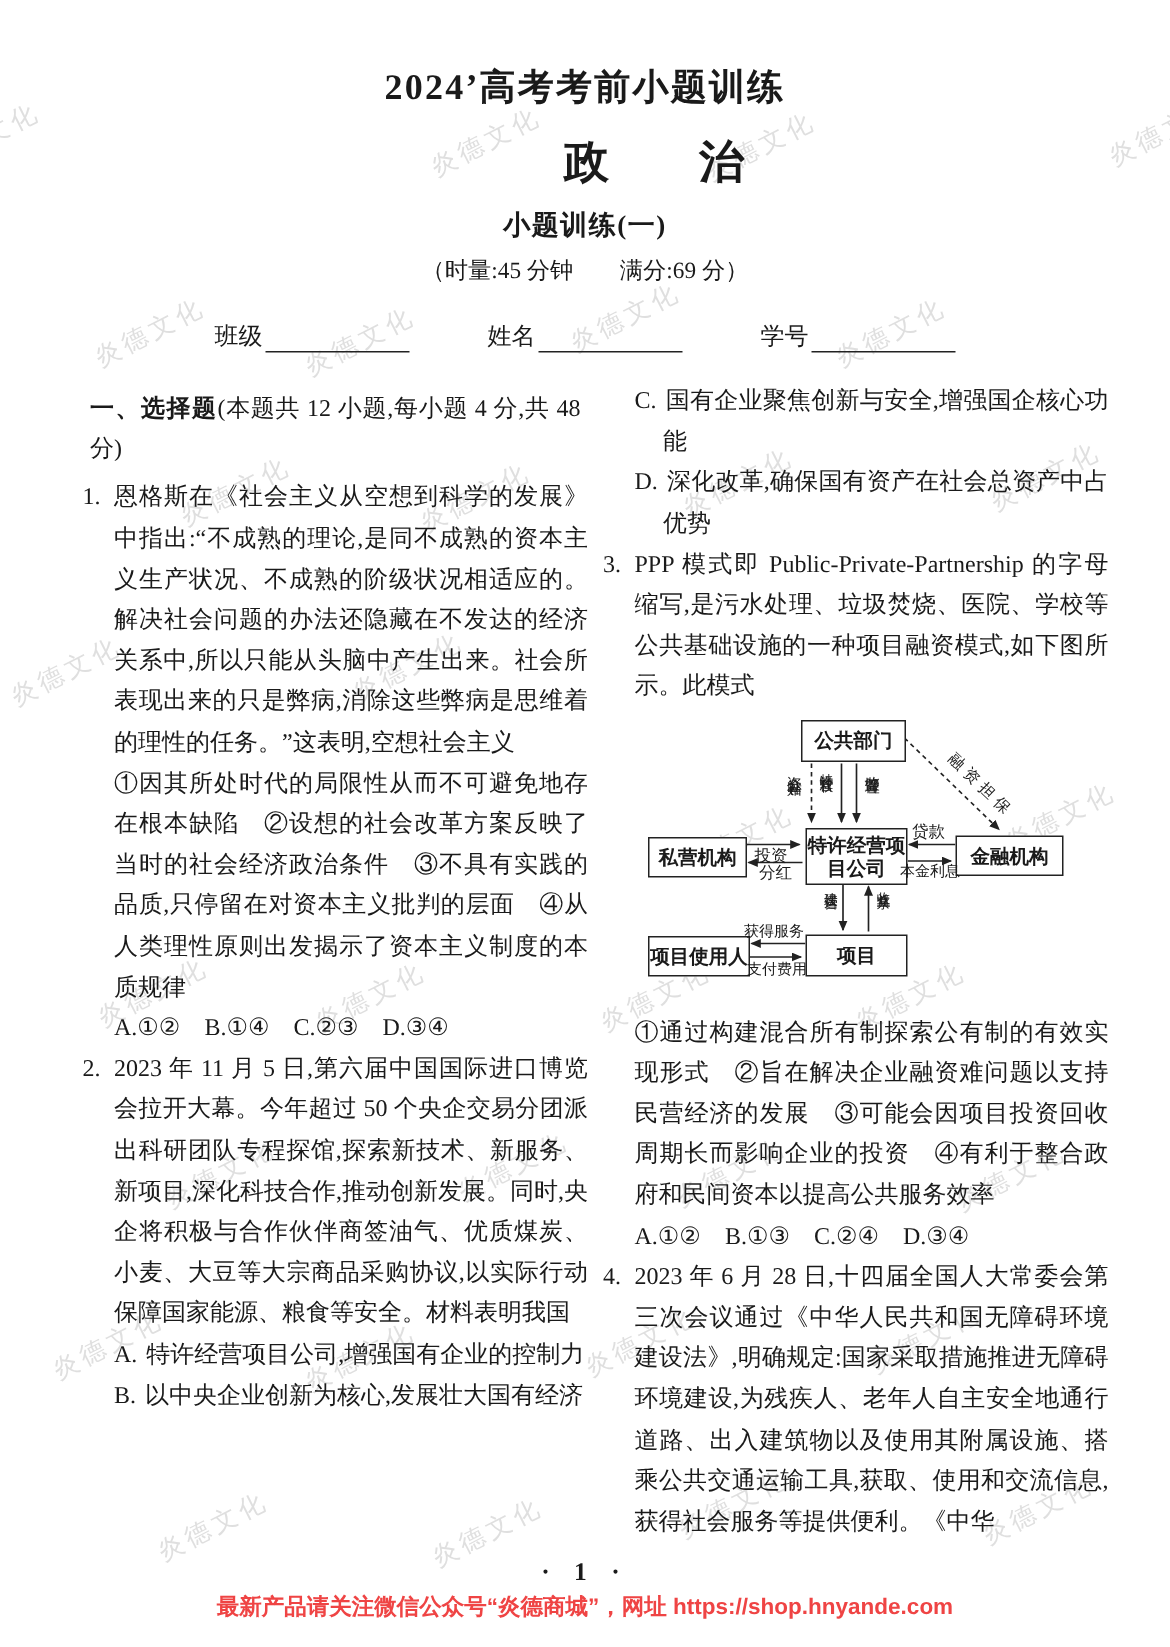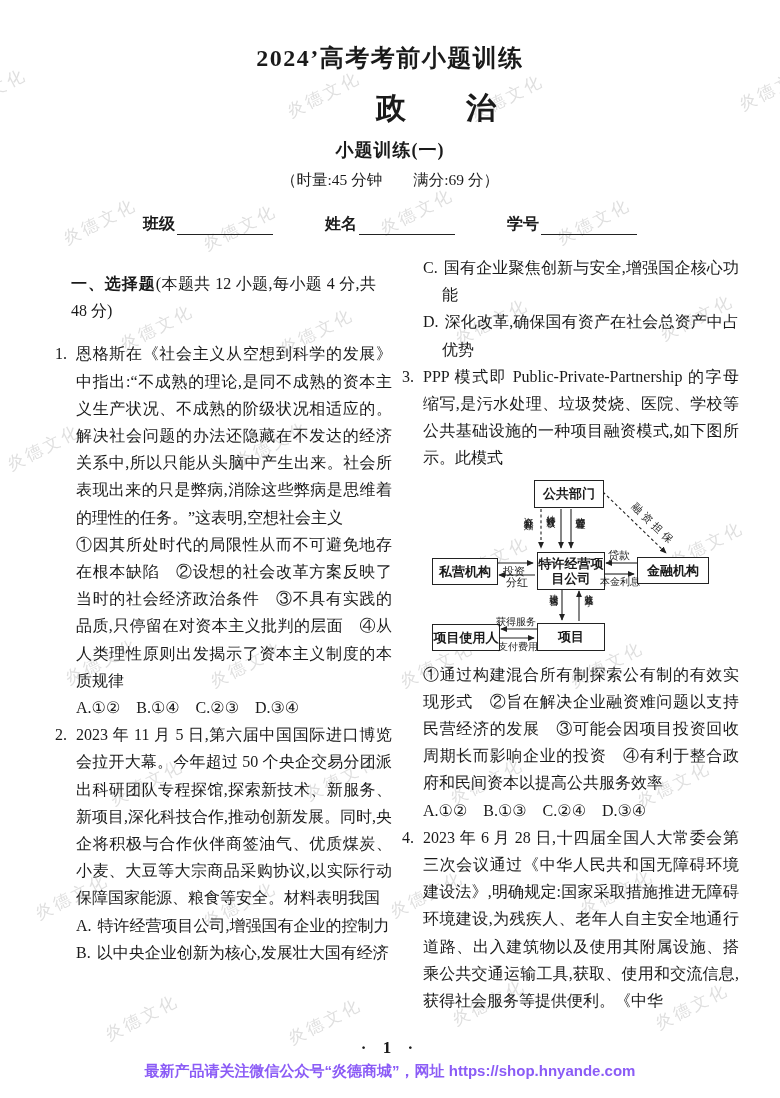--- a/index.html
+++ b/index.html
@@ -9,49 +9,49 @@
   .wm{position:absolute;z-index:0;font-size:17px;letter-spacing:3px;color:#cccccc;opacity:.62;
       transform:rotate(-27deg);white-space:nowrap;pointer-events:none;font-family:"Liberation Serif","DejaVu Serif",serif;}
   
   .hdr{position:absolute;left:0;width:100%;text-align:center;z-index:1;}
   .title{top:42px;font-size:24px;font-weight:bold;letter-spacing:1.5px;}
   .subject{top:88px;font-size:30px;font-weight:bold;margin-left:46px;}
   .subject span{letter-spacing:2em;margin-right:-2em;}
   .subtitle{top:138px;font-size:18px;font-weight:bold;letter-spacing:1px;}
   .meta{top:170px;font-size:15.5px;}
   .fields{top:214px;display:flex;justify-content:center;gap:52px;font-size:16px;}
-  .field{display:flex;align-items:flex-end;font-weight:bold;}
+  .field{display:flex;align-items:flex-end;}
   .blank{display:inline-block;width:96px;border-bottom:1px solid #222;height:16px;margin-left:2px;}
   
   .col{position:absolute;top:254px;width:337px;z-index:1;font-size:16px;line-height:27.2px;}
   .col-left{left:55px;}
   .col-right{left:402px;}
   .jp{text-align:justify;text-justify:inter-ideograph;margin:0;}
-  .section-line{margin:16px;text-align:justify;}
+  .section-line{margin:5px;text-align:justify;}
   .section-line b{letter-spacing:.5px;}
   .question{position:relative;padding-left:21px;}
   .qnum{position:absolute;left:0;top:0;}
   .opts-row{display:flex;gap:16px;margin:0;}
   .opt{padding-left:19px;text-indent:-19px;text-align:justify;}
   .opt .ol{margin-right:6px;}
   .cont{padding-left:21px;}
   
-  .diagram{position:relative;width:332px;height:182px;margin:3px 0 4px -12px;z-index:1;}
+  .diagram{position:relative;width:332px;height:182px;margin:3px 0 18px -12px;z-index:1;}
   .diagram svg{position:absolute;left:0;top:0;}
   .dbox{position:absolute;border:1.2px solid #222;background:#fff;display:flex;align-items:center;
         justify-content:center;text-align:center;font-size:13px;font-weight:700;line-height:15px;z-index:2;}
   .dlabel{position:absolute;font-size:11px;line-height:12px;white-space:nowrap;z-index:2;}
   .sm{font-size:10px;}
   .vert{writing-mode:vertical-rl;text-orientation:upright;font-size:10px;letter-spacing:1px;line-height:11px;}
   .rot{transform:rotate(44deg);transform-origin:left center;font-size:10.5px;letter-spacing:3.5px;}
   
   .pagenum{position:absolute;top:1038px;left:0;width:100%;text-align:center;font-size:17px;
            font-weight:bold;letter-spacing:6px;z-index:1;}
   .promo{position:absolute;top:1062px;left:0;width:100%;text-align:center;font-size:15px;font-weight:600;
-         color:#8b5cf6;font-family:"Liberation Sans","DejaVu Sans",sans-serif;z-index:1;}
+         color:#ef4444;font-family:"Liberation Sans","DejaVu Sans",sans-serif;z-index:1;}
 </style>
 </head>
 <body>
 
 <div class="page">
 
   <div id="wm-layer">
       <span class="wm" style="left: -50px; top: 80px;">炎德文化</span>
       <span class="wm" style="left: 284px; top: 83px;">炎德文化</span>
       <span class="wm" style="left: 467px; top: 86px;">炎德文化</span>

